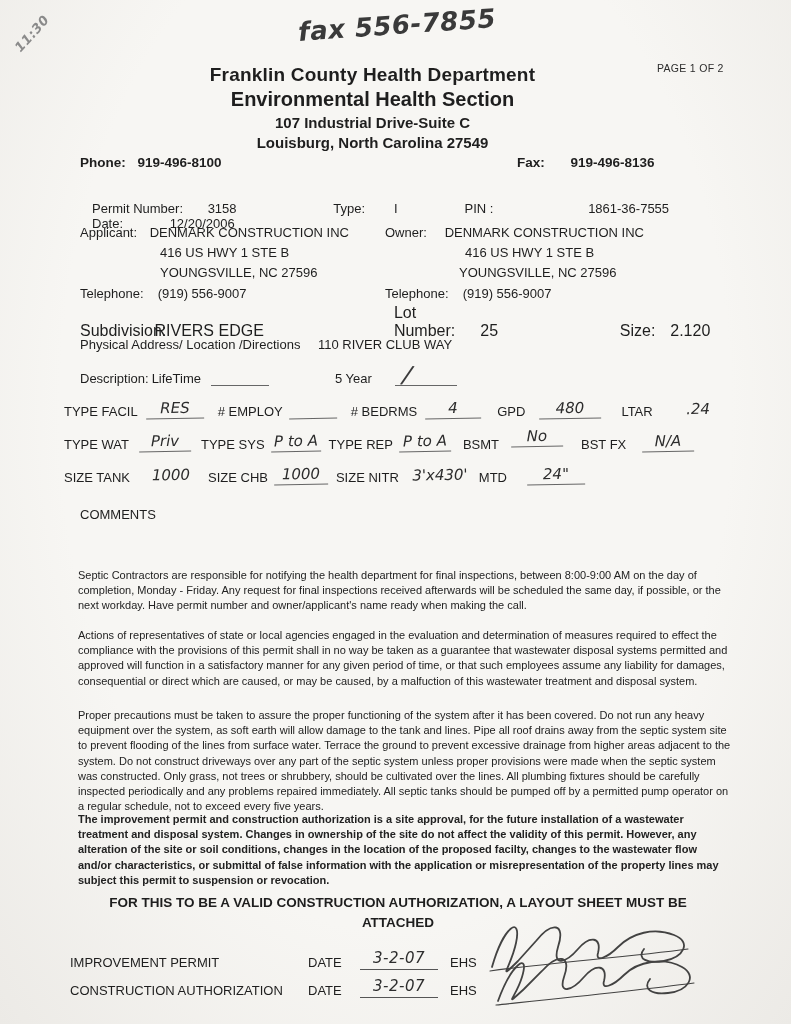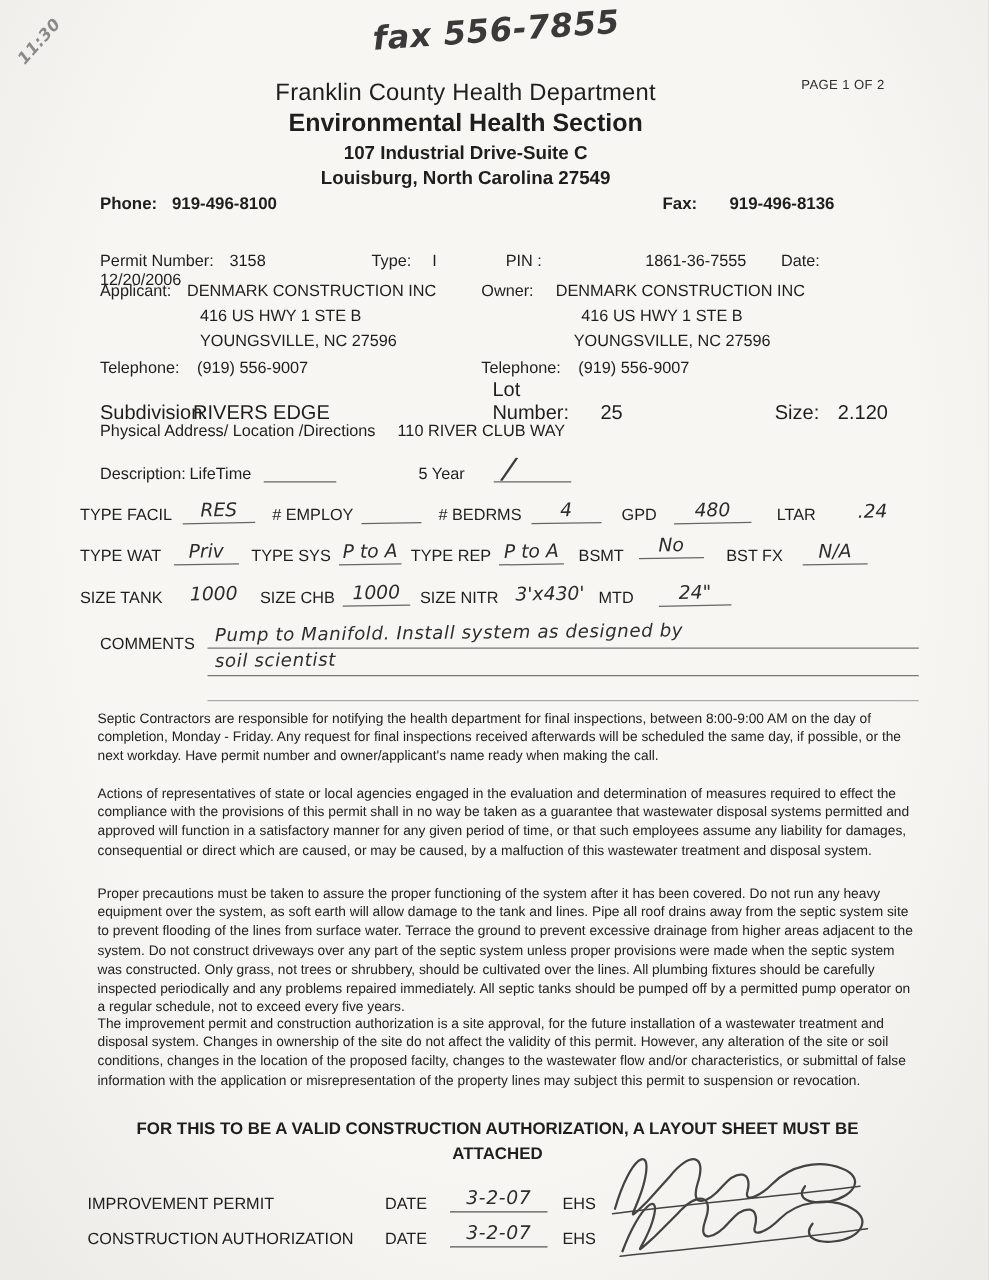--- a/index.html
+++ b/index.html
@@ -17,34 +17,34 @@
   
   .hand{
     font-family:"DejaVu Sans", sans-serif;
     font-style:italic;
     color:#2e2e2e;
     letter-spacing:.5px;
     white-space:nowrap;
   }
   .fax-note{top:10px;left:298px;font-size:26px;transform:rotate(-4deg);font-weight:bold;color:#3a3a3a;}
   .time-note{top:26px;left:10px;font-size:13px;transform:rotate(-48deg);color:#8a8a8a;font-weight:bold;}
-  .page-label{top:62px;left:641px;font-size:10.5px;color:#2c2c2c;letter-spacing:.3px;}
+  .page-label{top:62px;left:657px;font-size:10.5px;color:#2c2c2c;letter-spacing:.3px;}
   
   .header{top:64px;left:0;width:745px;text-align:center;}
-  .header .title{font-size:19px;font-weight:normal;letter-spacing:.2px;}
+  .header .title{font-size:19px;font-weight:bold;letter-spacing:.2px;}
   .header .subtitle{font-size:20px;font-weight:bold;margin-top:2px;}
   .header .addr{font-size:15px;font-weight:bold;margin-top:3px;}
   
   .phone-row{top:155px;left:80px;width:635px;font-size:13.5px;font-weight:bold;}
-  .phone-row .fax-part{position:absolute;left:450px;top:0;}
+  .phone-row .fax-part{position:absolute;left:437px;top:0;}
   .phone-row .fax-val{margin-left:22px;}
   .lbl{display:inline-block;}
   
   .permit-row{top:201px;left:80px;width:640px;font-size:13px;}
-  .permit-row span{display:inline-block;}
+  .permit-row span{display:inline-block;margin-left:12px;}
   .pn-l{width:100px;} .pn-v{width:110px;} .ty-l{width:45px;} .ty-v{width:55px;}
   .pin-l{width:108px;} .pin-v{width:105px;} .dt-l{width:62px;}
   
   .parties{top:223px;left:80px;width:640px;font-size:13px;line-height:1.55;}
   .party{position:absolute;top:0;}
   .party.applicant{left:0;width:300px;}
   .party.owner{left:305px;width:330px;}
   .party .row1 .plabel{display:inline-block;width:66px;}
   .party.owner .row1 .plabel{width:56px;}
   .party .indent{padding-left:80px;}
@@ -74,21 +74,21 @@
   .hand-v{font-family:"DejaVu Sans",sans-serif;font-style:italic;color:#2c2c2c;transform:rotate(-1deg);}
   
   .comments{top:497px;left:80px;width:655px;font-size:13px;}
   .comments .cm-l{position:absolute;left:0;top:10px;}
   .cm-lines{margin-left:86px;}
   .cm-line{border-bottom:1px solid #777;height:21px;line-height:20px;padding-left:6px;}
   .cm-line.faint{border-bottom-color:#aaa;height:19px;}
   .cm-line .hand{font-size:14.5px;transform:rotate(-.6deg);display:inline-block;}
   
   .para{left:78px;width:655px;font-size:11px;line-height:1.38;color:#222;text-align:left;}
-  .p1{top:568px;} .p2{top:628px;} .p3{top:708px;} .p4{top:812px;}
+  .p1{top:568px;} .p2{top:628px;} .p3{top:708px;} .p4{top:812px;font-weight:bold;}
   
   .notice{top:893px;left:78px;width:640px;text-align:center;font-weight:bold;font-size:13.5px;line-height:1.45;}
   
   .signoff{top:948px;left:70px;width:660px;font-size:13px;}
   .so-row{display:flex;align-items:flex-end;height:22px;margin-bottom:6px;}
   .so-label{width:238px;}
   .so-date-l{width:52px;}
   .so-date{width:78px;border-bottom:1px solid #555;text-align:center;font-size:15px;height:19px;line-height:17px;}
   .so-ehs{width:45px;padding-left:12px;}
   .sig-svg{position:absolute;top:905px;left:478px;}
@@ -210,25 +210,20 @@
       <span class="sv hand-v" style="width:54px;margin:0 8px 0 6px;">1000</span>
       <span class="sl">SIZE NITR</span>
       <span class="sv hand-v" style="width:66px;margin:0 6px 0 8px;border-bottom:none;">3'x430'</span>
       <span class="sl">MTD</span>
       <span class="sv hand-v" style="width:58px;margin:0 0 0 20px;">24"</span>
     </div>
   </div>
 
   <div class="abs comments">
     <span class="cm-l">COMMENTS</span>
-    <div class="cm-lines">
-      <div class="cm-line"><span class="hand">Pump to Manifold.  Install system as designed by</span></div>
-      <div class="cm-line"><span class="hand">soil scientist</span></div>
-      <div class="cm-line faint"></div>
-    </div>
   </div>
 
   <div class="abs para p1">Septic Contractors are responsible for notifying the health department for final inspections, between 8:00-9:00 AM on the day of completion, Monday - Friday.  Any request for final inspections received afterwards will be scheduled the same day, if possible, or the next workday.  Have permit number and owner/applicant's name ready when making the call.</div>
   <div class="abs para p2">Actions of representatives of state or local agencies engaged in the evaluation and determination of measures required to effect the compliance with the provisions of this permit shall in no way be taken as a guarantee that wastewater disposal systems permitted and approved will function in a satisfactory manner for any given period of time, or that such employees assume any liability for damages, consequential or direct which are caused, or may be caused, by a malfuction of this wastewater treatment and disposal system.</div>
   <div class="abs para p3">Proper precautions must be taken to assure the proper functioning of the system after it has been covered.  Do not run any heavy equipment over the system, as soft earth will allow damage to the tank and lines.  Pipe all roof drains away from the septic system site to prevent flooding of the lines from surface water.  Terrace the ground to prevent excessive drainage from higher areas adjacent to the system.  Do not construct driveways over any part of the septic system unless proper provisions were made when the septic system was constructed.  Only grass, not trees or shrubbery, should be cultivated over the lines.  All plumbing fixtures should be carefully inspected periodically and any problems repaired immediately.  All septic tanks should be pumped off by a permitted pump operator on a regular schedule, not to exceed every five years.</div>
   <div class="abs para p4">The improvement permit and construction authorization is a site approval, for the future installation of a wastewater treatment and disposal system.  Changes in ownership of the site do not affect the validity of this permit.  However, any alteration of the site or soil conditions, changes in the location of the proposed facilty, changes to the wastewater flow and/or characteristics, or submittal of false information with the application or misrepresentation of the property lines may subject this permit to suspension or revocation.</div>
 
   <div class="abs notice">FOR THIS TO BE A VALID CONSTRUCTION AUTHORIZATION, A LAYOUT SHEET MUST BE ATTACHED</div>
 
   <div class="abs signoff">

